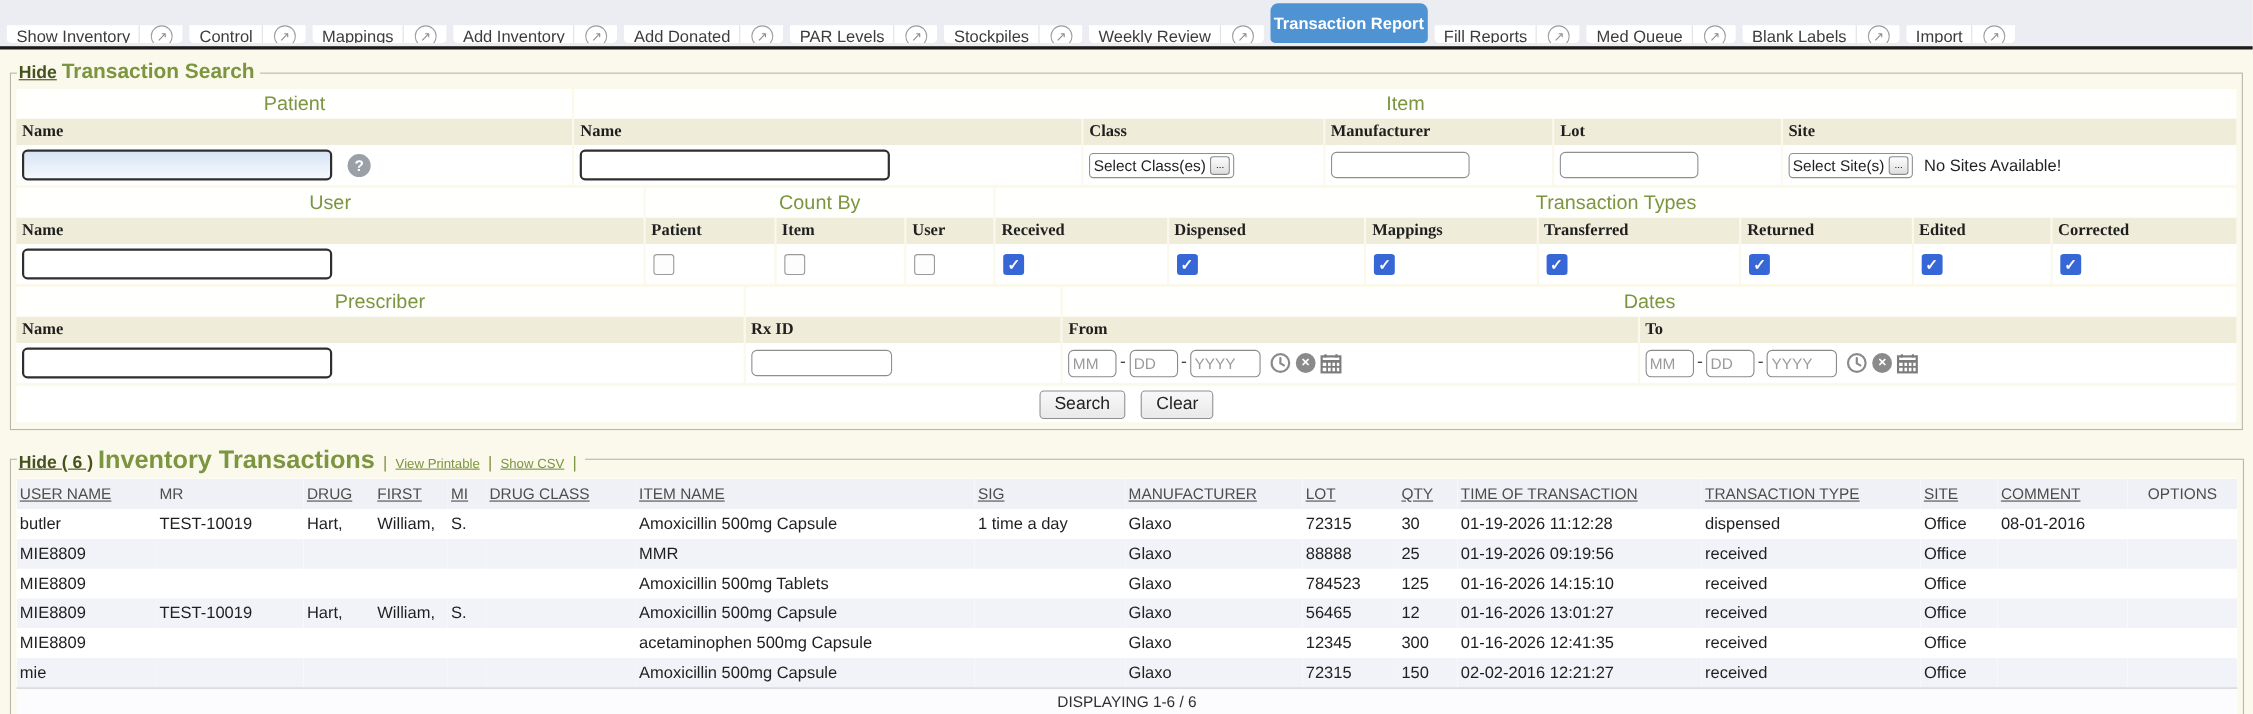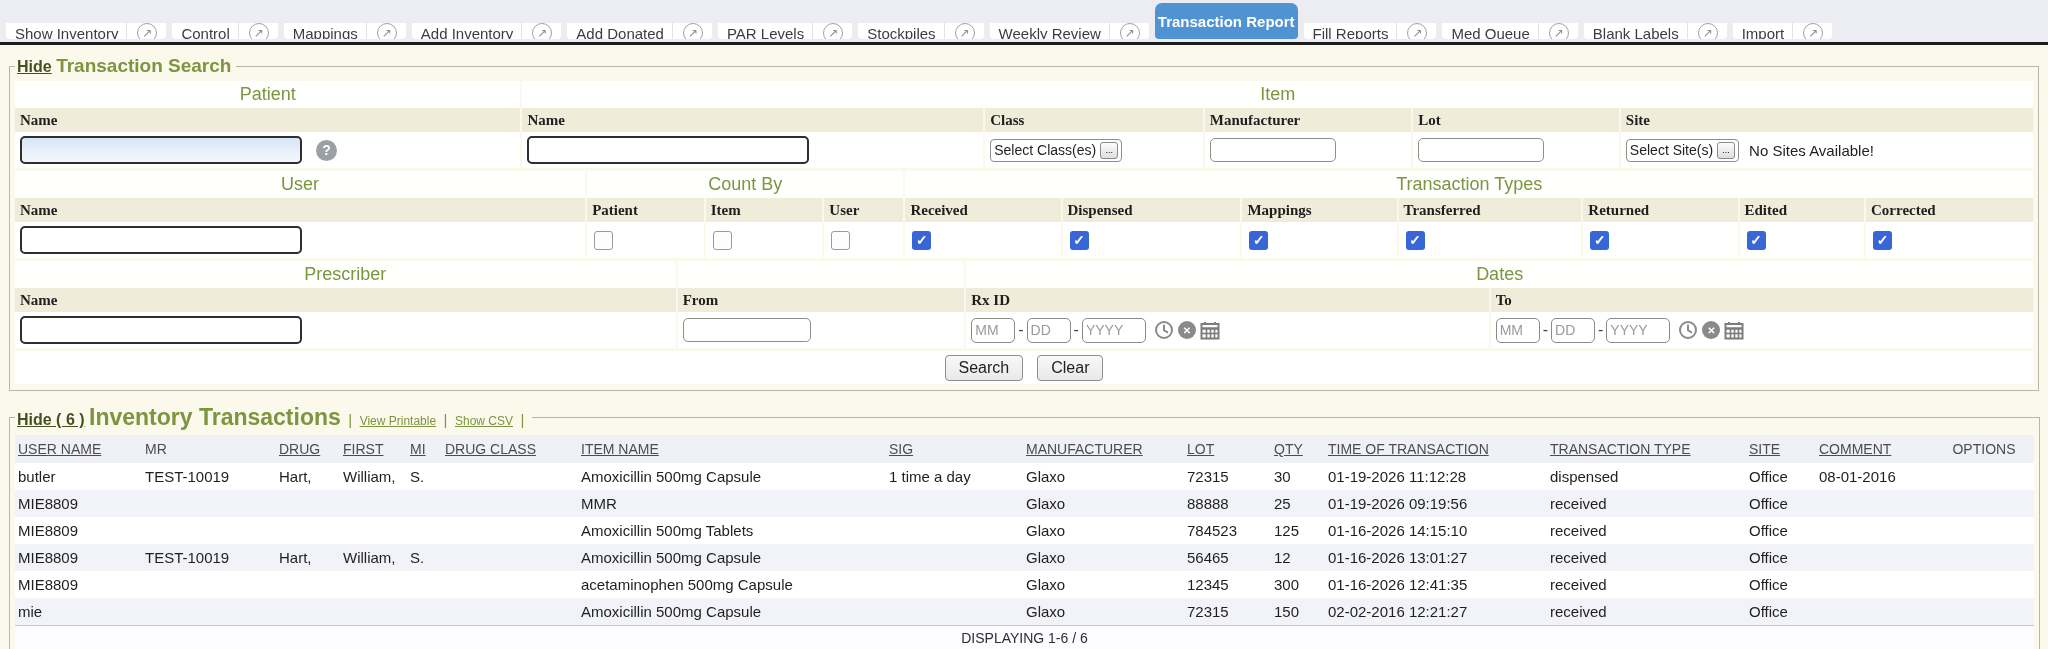--- a/index.html
+++ b/index.html
@@ -275,22 +275,22 @@
           <span class="cb on">✓</span>
         </div>
       </div>
 
     <div class="band b3">
       <div class="hdr">Prescriber</div>
       <div class="hdr"></div>
       <div class="hdr" style="grid-column:3/5">Dates</div>
 
       <div class="lbl">Name</div>
+      <div class="lbl">Rx ID</div>
       <div class="lbl">From</div>
-      <div class="lbl">Rx ID</div>
       <div class="lbl">To</div>
 
       <div class="inp">
         <input class="in-dark" type="text" style="">
       </div>
       <div class="inp">
         <input class="in-thin" style="width: 118px;" type="text">
       </div>
 
       <div class="inp">

